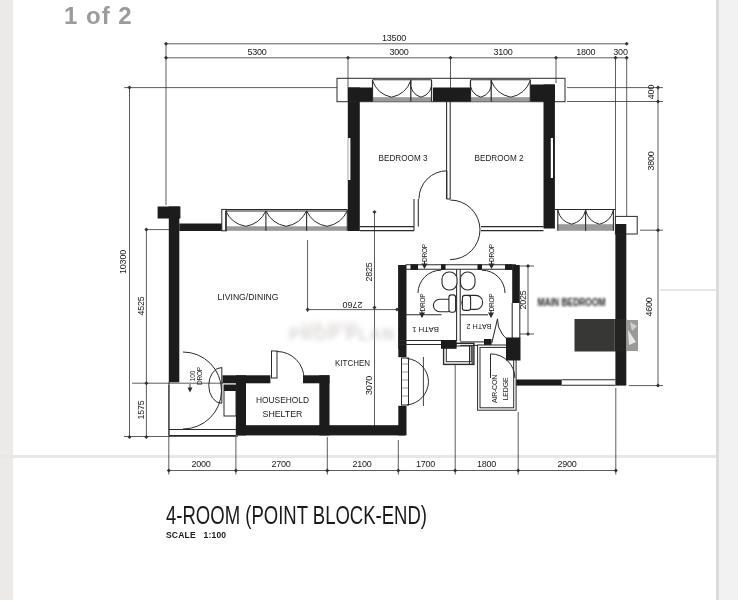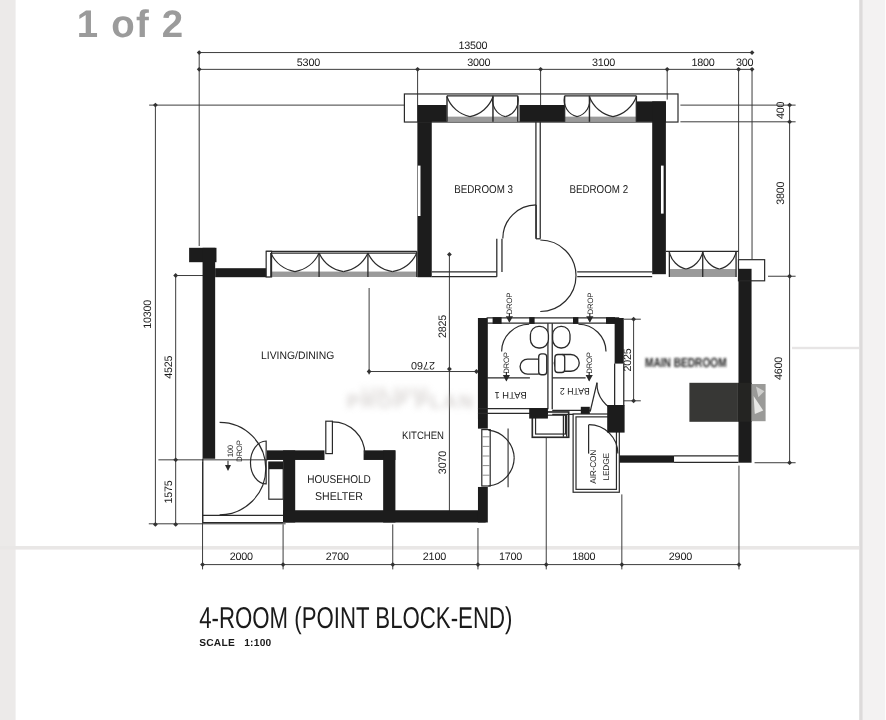--- a/index.html
+++ b/index.html
@@ -4,21 +4,21 @@
 <style>
   html,body{margin:0;padding:0;background:#fff;}
   #page{position:relative;width:738px;height:600px;background:#fff;overflow:hidden;
         font-family:"Liberation Sans",sans-serif;}
   svg text{font-family:"Liberation Sans",sans-serif;}
 </style>
 </head>
 <body>
 <div id="page">
 
-<div style="position:absolute;left:64px;top:2px;color:#9b9b9b;font-size:32px;font-weight:bold;letter-spacing:1px;">1 of 2</div>
+<div style="position:absolute;left:64px;top:2px;color:#9b9b9b;font-size:24px;font-weight:bold;letter-spacing:1px;">1 of 2</div>
 
 <div style="position:absolute;left:0;top:0;width:13px;height:600px;background:#eceae9;"></div>
 
 <div style="position:absolute;left:716px;top:0;width:3px;height:600px;background:#dddbdb;"></div>
 
 <div style="position:absolute;left:719px;top:0;width:19px;height:600px;background:#f3f2f2;"></div>
 
 <div style="position:absolute;left:0;top:455px;width:716px;height:3px;background:#e9e7e6;"></div>
 
 <div style="position:absolute;left:660px;top:289px;width:56px;height:2px;background:#e7e5e5;"></div>

